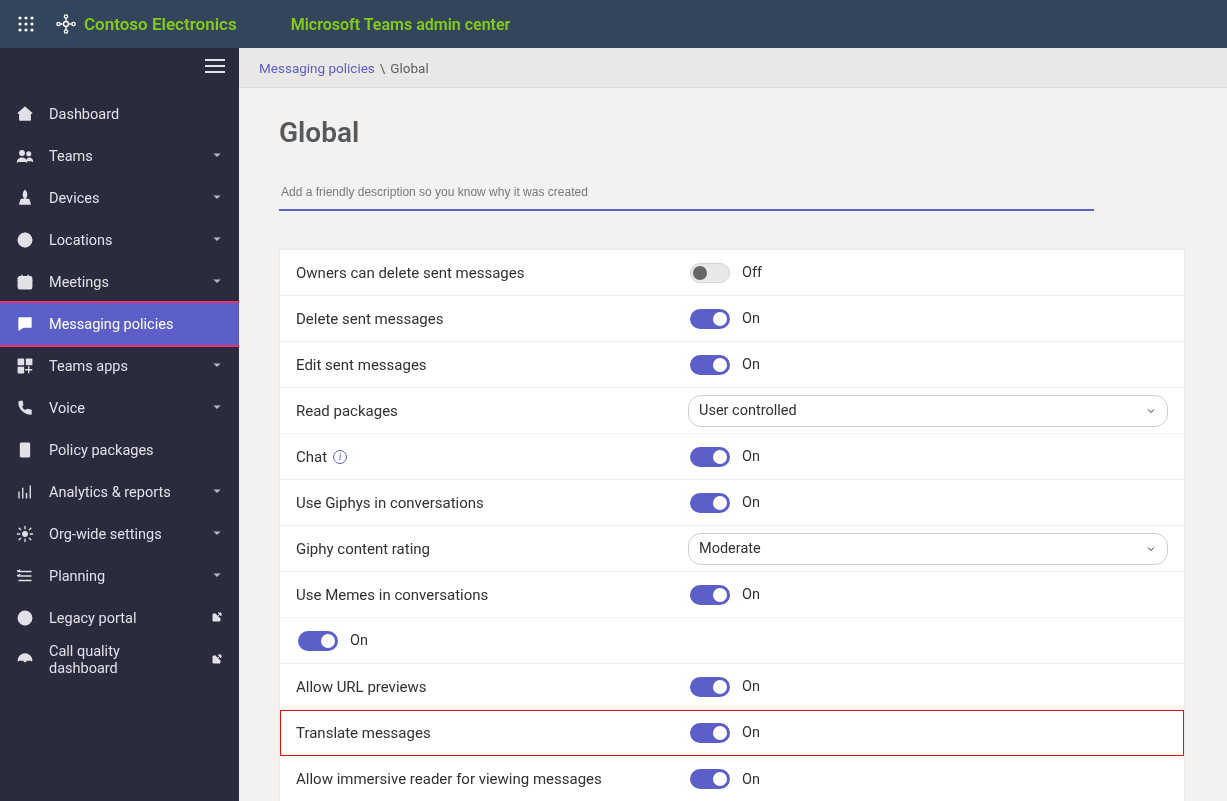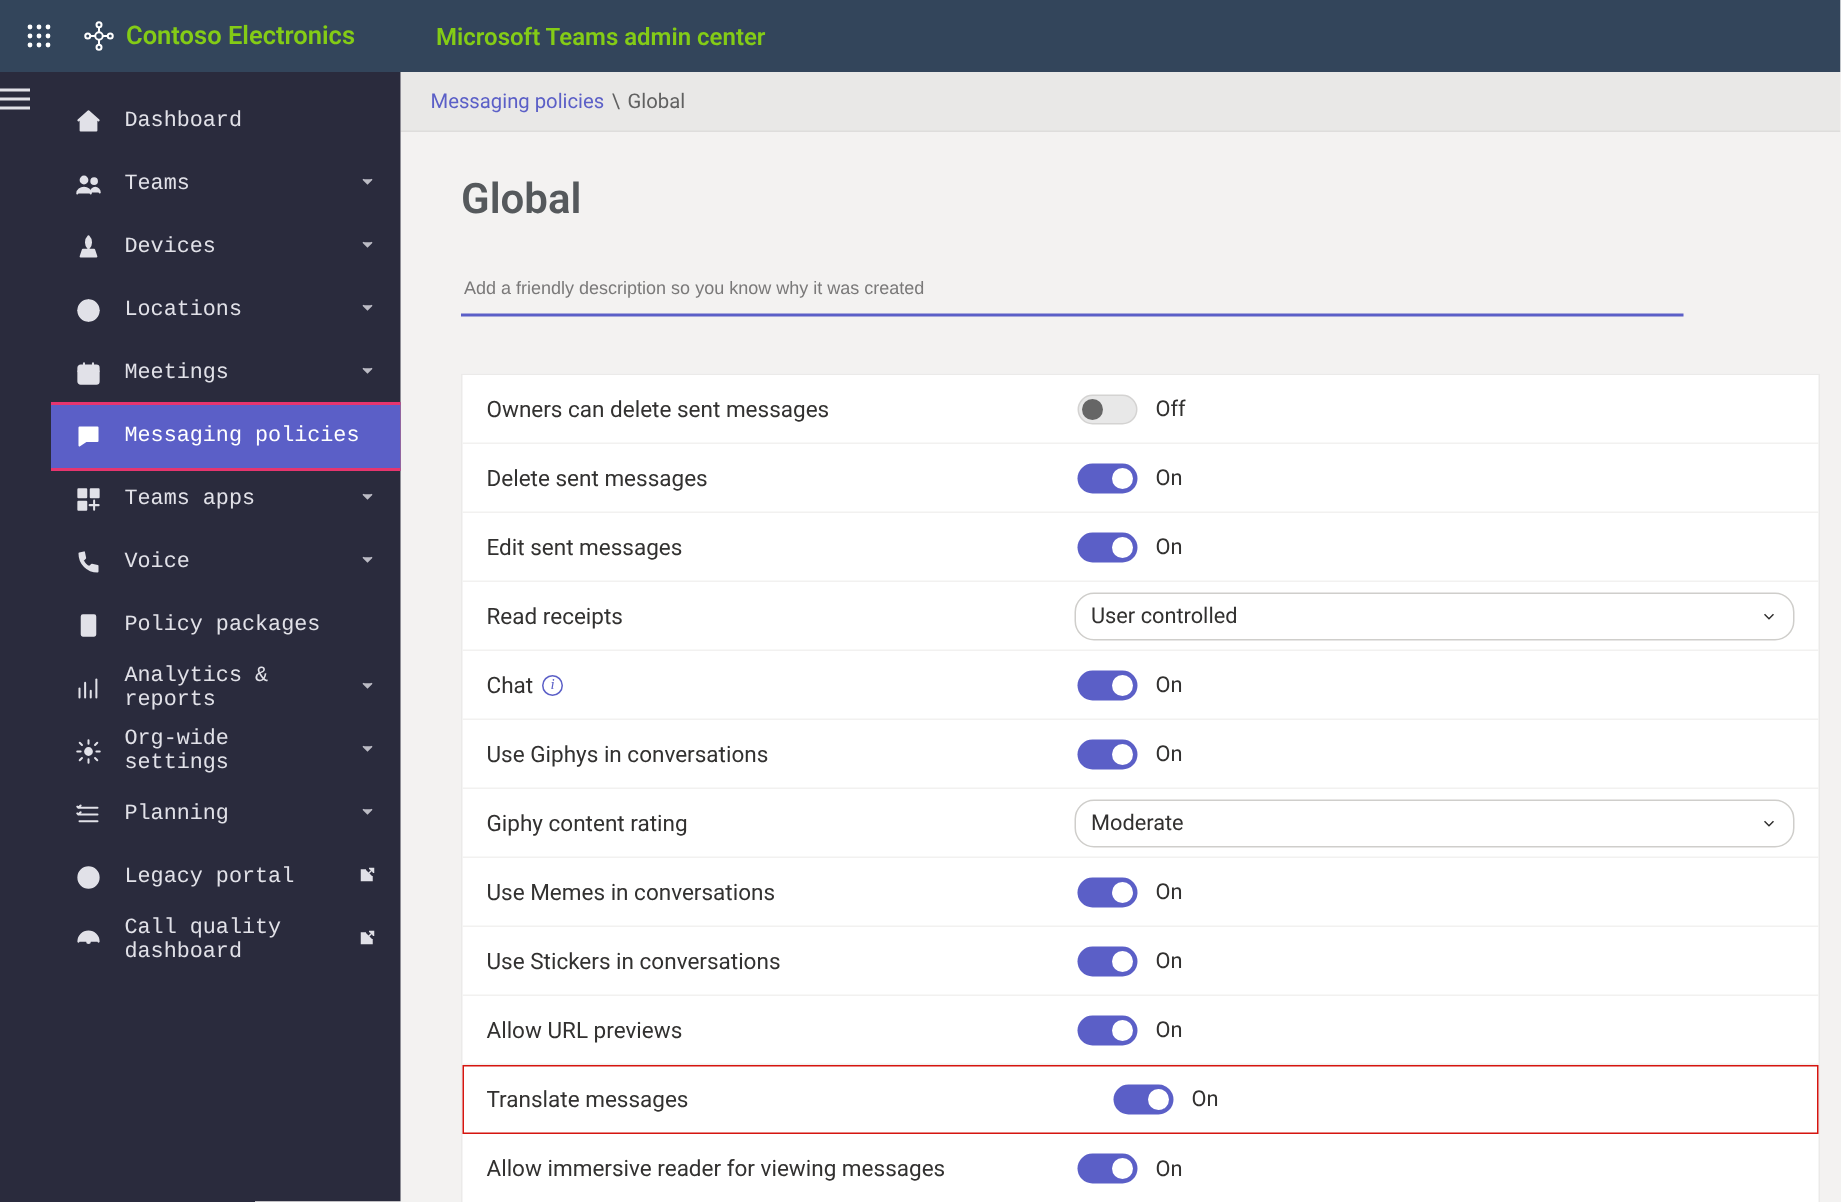--- a/index.html
+++ b/index.html
@@ -33,26 +33,25 @@
     font-size: 17px; font-weight: 600;
   }
   .org-brand svg { margin-right: 8px; }
   .suite-title {
     margin-left: 54px;
     font-size: 16px; font-weight: 600;
   }
   
   .layout { display: flex; height: calc(801px - 48px); }
   .sidebar {
-    width: 267px;
+    width: 239px;
     background: #2a2b3d;
     color: #e1e1e8;
-    display: flex; 
+    display: flex; flex-direction: column;
     position: relative;
-    font-family: Liberation Mono, monospace;
   }
   .sidebar-collapse {
     display: flex; justify-content: flex-end;
     padding: 10px 14px 4px 0;
   }
   .sidebar-collapse .hamburger { cursor: pointer; }
   .sidebar-nav { flex: 1; overflow: hidden; padding-top: 12px; }
   .nav-item {
     display: flex; align-items: center;
     height: 42px;
@@ -110,21 +109,21 @@
   }
   .setting-row {
     display: flex; align-items: center;
     min-height: 46px;
     padding: 0 16px;
     border-bottom: 1px solid #f2f1f0;
     font-size: 15px;
   }
   .setting-row:last-child { border-bottom: none; }
   .setting-row.highlight {
-    outline: 1.5px solid #d6150f; outline-offset: -1.5px; gap: 24px;
+    outline: 1.5px solid #d6150f; outline-offset: -1.5px;
   }
   .setting-label { width: 392px; display: flex; align-items: center; gap: 6px; }
   .setting-control { flex: 1; display: flex; align-items: center; padding-left: 2px; }
   .info-icon {
     width: 14px; height: 14px; border: 1px solid #5b5fc7; border-radius: 50%;
     display: inline-flex; align-items: center; justify-content: center;
     font-size: 10px; color: #5b5fc7; font-style: italic; font-family: Georgia, serif;
     line-height: 1;
   }
   
@@ -414,21 +413,21 @@
             </div>
             <div class="setting-control">
               <div class="toggle on">
                 <div class="knob"></div>
               </div>
               <span class="toggle-text">On</span>
             </div>
           </div>
           <div class="setting-row">
             <div class="setting-label">
-              <span>Read receipts</span>
+              <span>Read packages</span>
             </div>
             <div class="setting-control">
               <div class="select">
                 <span>User controlled</span>
                 <svg width="12" height="12" viewBox="0 0 24 24">
                   <polyline points="6 9 12 15 18 9" fill="none" stroke="currentColor" stroke-width="2"></polyline>
                 </svg>
               </div>
             </div>
           </div>
@@ -473,23 +472,20 @@
               <span>Use Memes in conversations</span>
             </div>
             <div class="setting-control">
               <div class="toggle on">
                 <div class="knob"></div>
               </div>
               <span class="toggle-text">On</span>
             </div>
           </div>
           <div class="setting-row">
-            <div class="setting-label">
-              <span>Use Stickers in conversations</span>
-            </div>
             <div class="setting-control">
               <div class="toggle on">
                 <div class="knob"></div>
               </div>
               <span class="toggle-text">On</span>
             </div>
           </div>
           <div class="setting-row">
             <div class="setting-label">
               <span>Allow URL previews</span>

